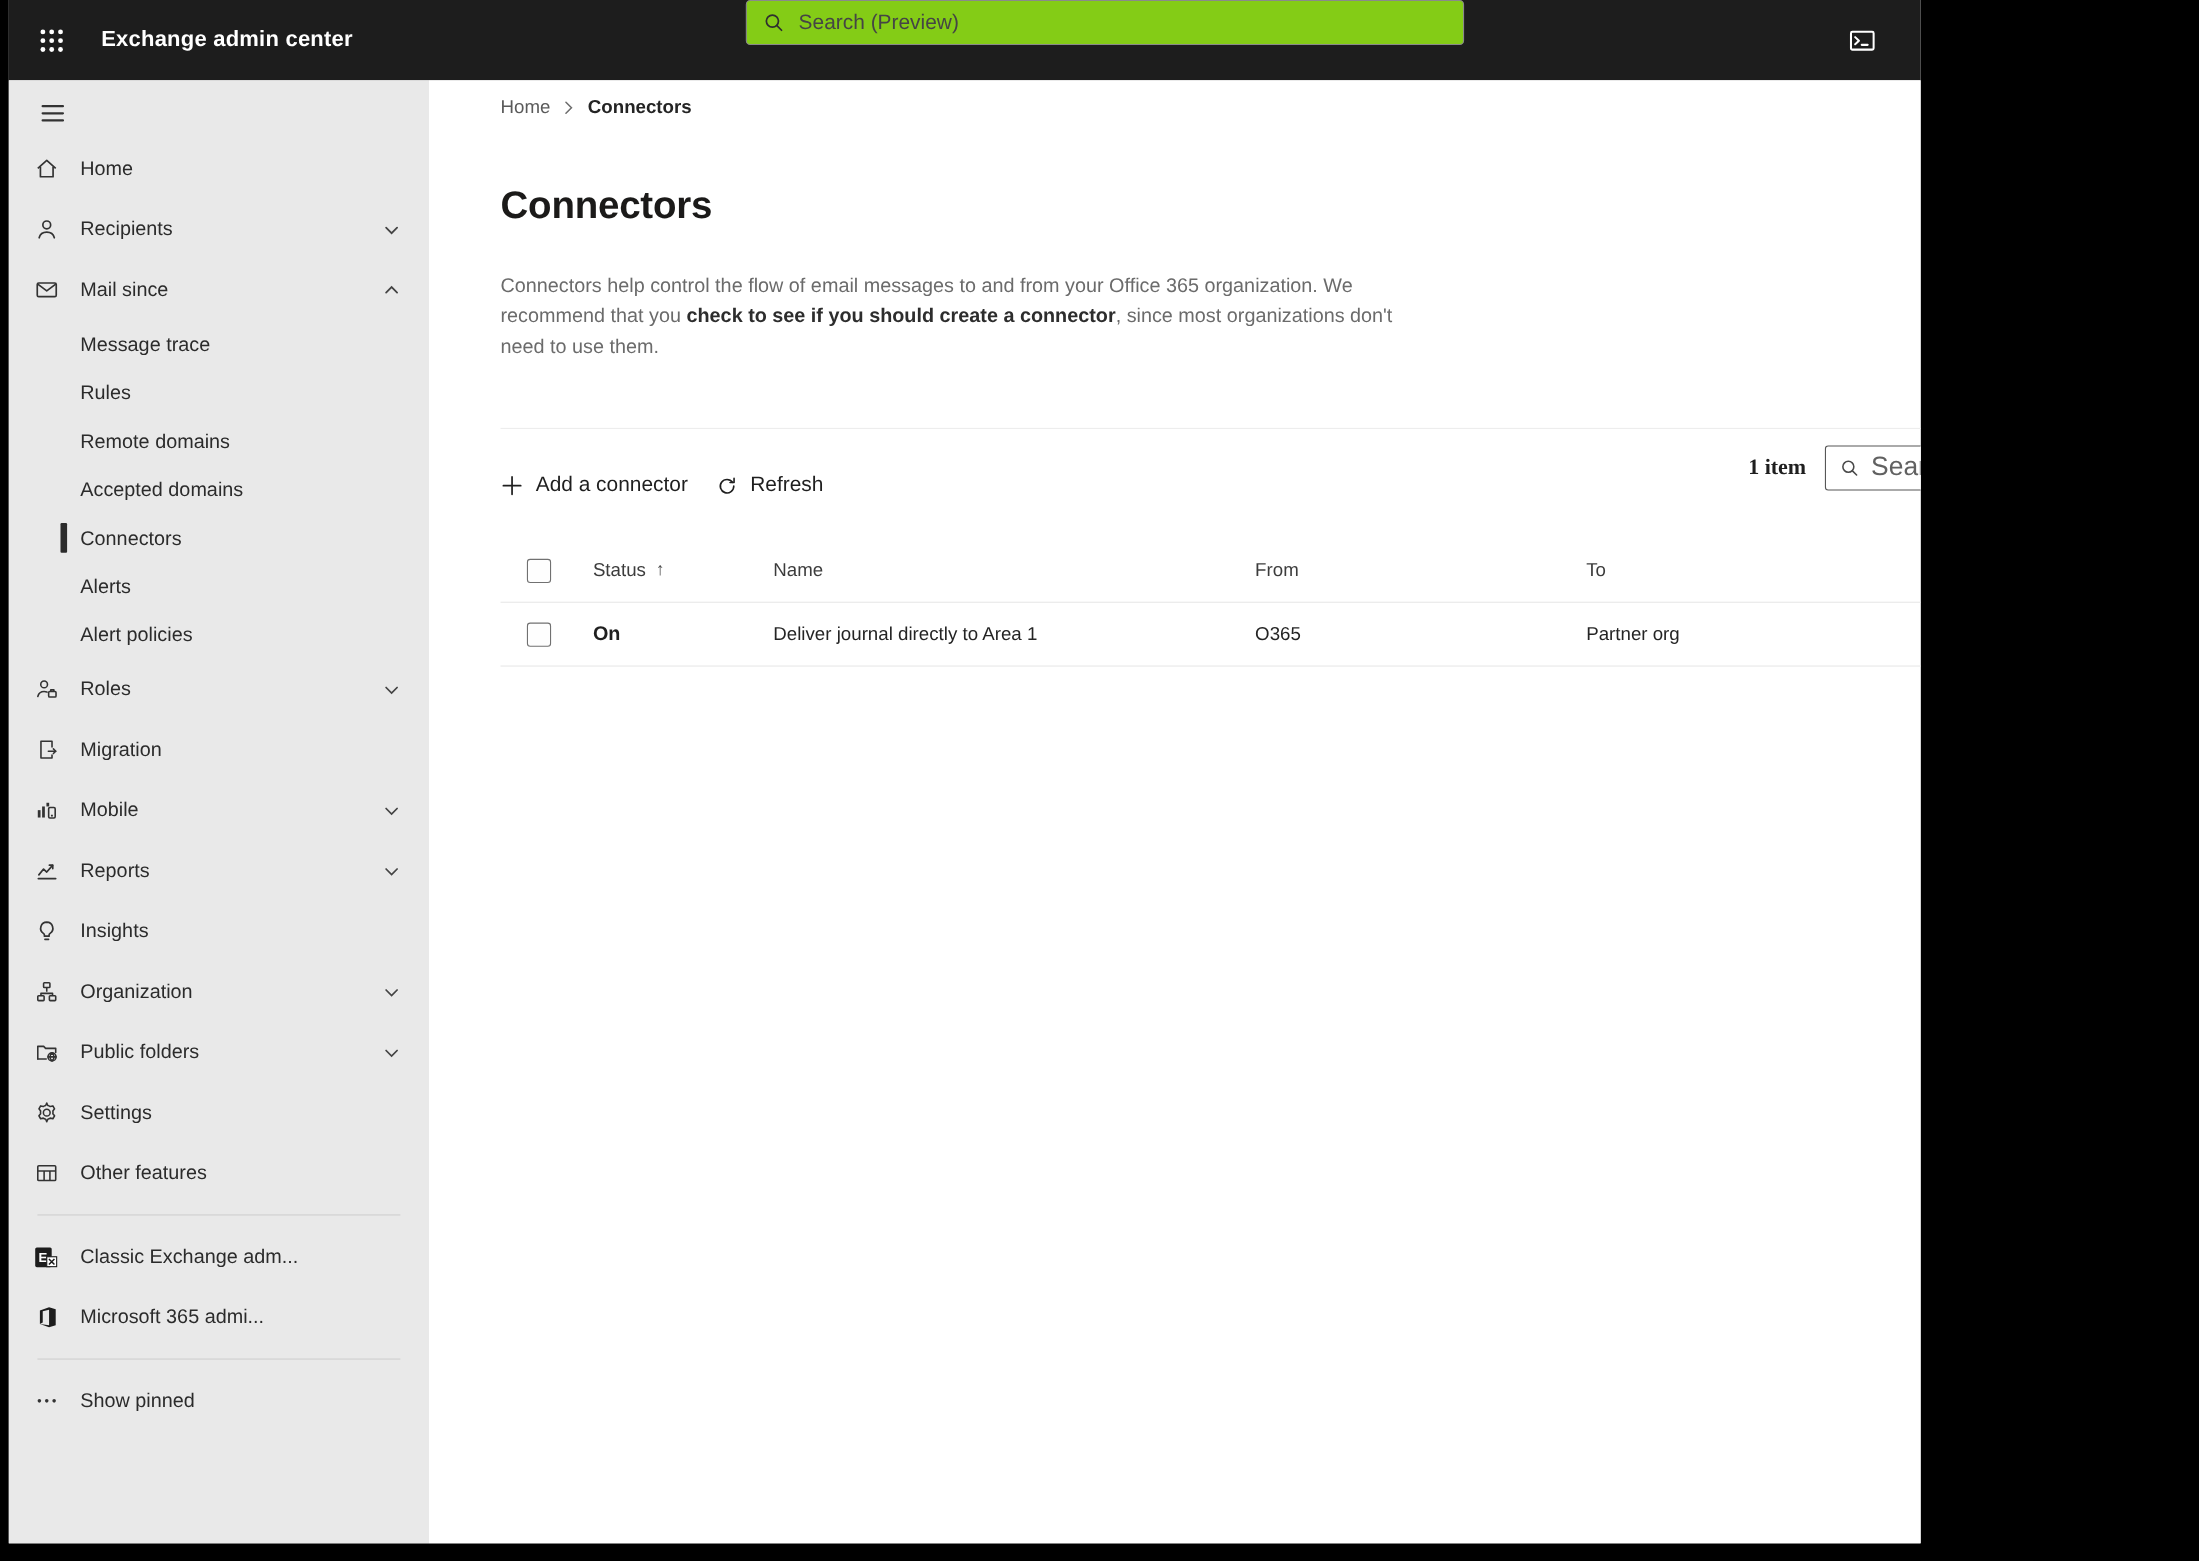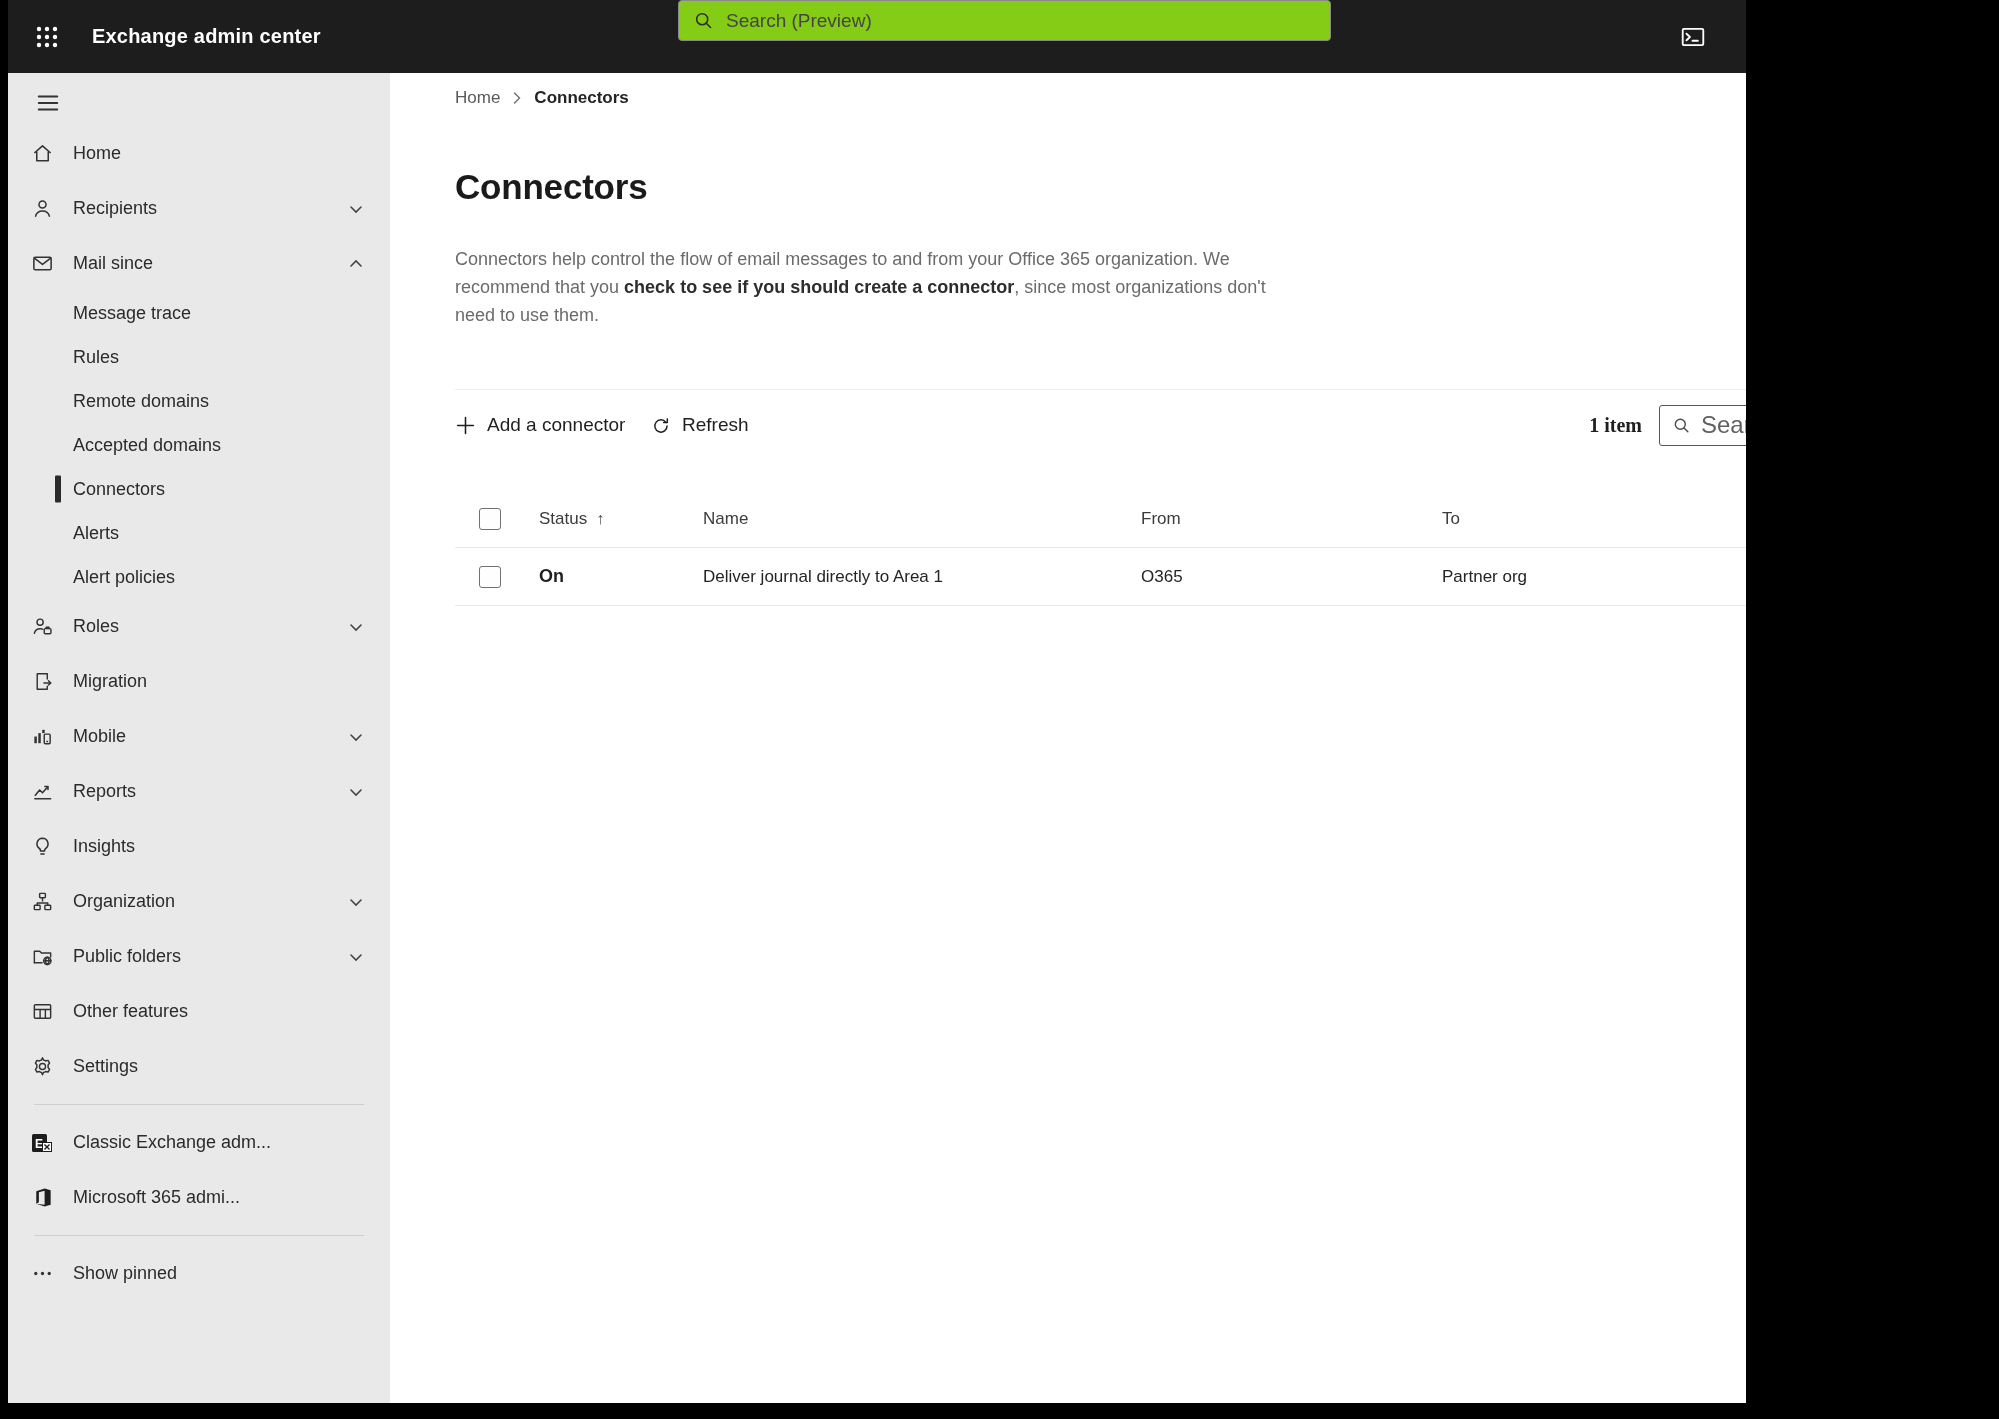--- a/index.html
+++ b/index.html
@@ -52,21 +52,21 @@
   .crumb-sep { margin:0 12px; color:#6e6e6e; display:flex; align-items:center; }
   .crumb-current { color:#242424; font-weight:600; }
   .darkmode-toggle { position:absolute; right:92px; top:16px; height:30px; display:flex; align-items:center; gap:11px; cursor:pointer; }
   .darkmode-toggle .dm-label { font-size:18px; color:#4d7c0f; }
   .page-title { position:absolute; left:65px; top:94px; font-size:35px; font-weight:700; color:#1b1a19; letter-spacing:-.2px; }
   .page-desc { position:absolute; left:65px; top:172px; width:842px; font-size:18px; line-height:28px; color:#6b6b6b; }
   .page-desc .desc-link { color:#2d2d2d; font-weight:600; cursor:pointer; }
 
   .toolbar-divider { position:absolute; left:65px; top:316px; width:1448px; height:1px; background:#ededed; }
   .toolbar { position:absolute; left:65px; top:330px; width:1448px; height:44px; }
-  .tb-btn { position:absolute; top:0; height:44px; display:flex; align-items:center; gap:11px;
+  .tb-btn { position:absolute; top:16px; height:44px; display:flex; align-items:center; gap:11px;
     background:none; border:none; font-family:inherit; font-size:19px; color:#1f1f1f; cursor:pointer; }
   .tb-add { left:0; }
   .tb-refresh { left:195px; }
   .tb-right { position:absolute; right:-50px; top:0; height:44px; display:flex; align-items:center; }
   .item-count { font-family:"Liberation Serif", serif; font-weight:700; font-size:20px; color:#1f1f1f; margin-right:17px; }
   .tb-search { width:242px; height:41px; border:1.5px solid #575757; border-radius:3px; background:#fff;
     display:flex; align-items:center; padding:0 12px; gap:10px; }
   .tb-search input { flex:1; width:100%; border:none; outline:none; font-size:24px; color:#333; font-family:inherit; background:transparent; }
   .tb-search input::placeholder { color:#616161; opacity:1; }
   .filter-btn { margin-left:18px; width:34px; height:34px; display:flex; align-items:center; justify-content:center;
@@ -332,35 +332,35 @@
           <span class="chevron">
             <svg width="16" height="16" viewBox="0 0 16 16" fill="none" stroke="currentColor" stroke-width="1.6" stroke-linecap="round">
                 <path d="M3 6l5 5 5-5"></path>
               </svg>
           </span>
         </div>
 
         <div class="nav-item">
           <span class="nav-icon">
             <svg width="23" height="23" viewBox="0 0 24 24" fill="none" stroke="currentColor" stroke-width="1.5" stroke-linejoin="round">
+              <circle cx="12" cy="12" r="3.2"></circle>
+              <path d="M12 2.8l1 2.4a7 7 0 0 1 2.3 1l2.5-.6 1.6 2.8-1.6 2a7 7 0 0 1 0 2.6l1.6 2-1.6 2.8-2.5-.6a7 7 0 0 1-2.3 1l-1 2.4-1-2.4a7 7 0 0 1-2.3-1l-2.5.6-1.6-2.8 1.6-2a7 7 0 0 1 0-2.6l-1.6-2 1.6-2.8 2.5.6a7 7 0 0 1 2.3-1Z"></path>
+            </svg>
+          </span>
+          <span class="nav-label">Settings</span>
+        </div>
+
+        <div class="nav-item">
+          <span class="nav-icon">
+            <svg width="23" height="23" viewBox="0 0 24 24" fill="none" stroke="currentColor" stroke-width="1.5" stroke-linejoin="round">
               <rect x="3.5" y="5" width="17" height="14" rx="1"></rect>
                 <path d="M3.5 10h17M9.5 10v9M15 10v9"></path>
             </svg>
           </span>
           <span class="nav-label">Other features</span>
-        </div>
-
-        <div class="nav-item">
-          <span class="nav-icon">
-            <svg width="23" height="23" viewBox="0 0 24 24" fill="none" stroke="currentColor" stroke-width="1.5" stroke-linejoin="round">
-              <circle cx="12" cy="12" r="3.2"></circle>
-              <path d="M12 2.8l1 2.4a7 7 0 0 1 2.3 1l2.5-.6 1.6 2.8-1.6 2a7 7 0 0 1 0 2.6l1.6 2-1.6 2.8-2.5-.6a7 7 0 0 1-2.3 1l-1 2.4-1-2.4a7 7 0 0 1-2.3-1l-2.5.6-1.6-2.8 1.6-2a7 7 0 0 1 0-2.6l-1.6-2 1.6-2.8 2.5.6a7 7 0 0 1 2.3-1Z"></path>
-            </svg>
-          </span>
-          <span class="nav-label">Settings</span>
         </div>
 
         <div class="sidebar-divider"></div>
 
         <div class="nav-item">
           <span class="nav-icon">
             <svg width="24" height="24" viewBox="0 0 24 24">
               <rect x="2" y="3" width="15" height="18" rx="1.5" fill="#1d1d1d"></rect>
               <text x="5" y="16.5" font-size="12" font-weight="700" fill="#fff" font-family="Liberation Sans, sans-serif">E</text>
               <rect x="12.5" y="11.5" width="9" height="9" fill="#fff" stroke="#1d1d1d" stroke-width="1"></rect>

